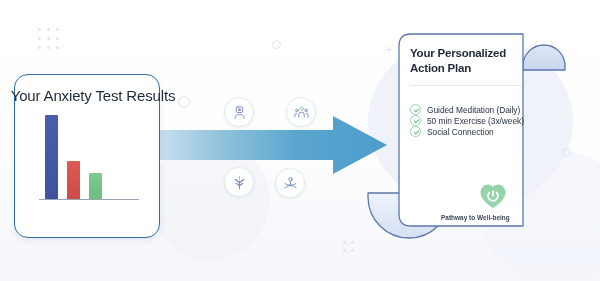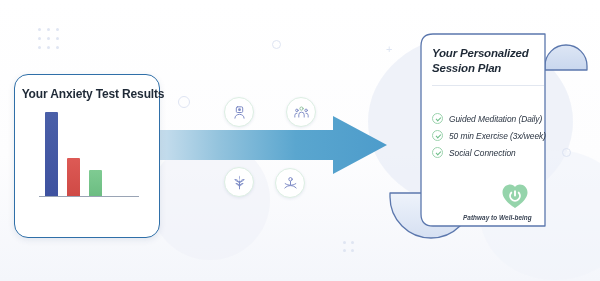--- a/index.html
+++ b/index.html
@@ -89,22 +89,22 @@
     background: #ffffff;
     border: 1.4px solid #2f6fa8;
     border-radius: 14px;
     box-shadow: 0 2px 6px rgba(40,70,120,.10);
     padding: 12px 8px 8px;
     display: flex;
     flex-direction: column;
     align-items: center;
   }
   .result-card h2 {
-    font-size: 12px;
-    font-weight: 700;
+    font-size: 15px;
+    font-weight: 400;
     color: #1f2a37;
     letter-spacing: -.15px;
     white-space: nowrap;
     margin-left: 12px;
   }
 
   .chart-area {
     position: relative;
     width: 112px;
     height: 92px;
@@ -167,25 +167,24 @@
   }
   .icon-badge svg { width: 17px; height: 17px; display:block; }
   .ib-person   { left: 224px; top: 97px;  }
   .ib-group    { left: 286px; top: 97px;  }
   .ib-leaf     { left: 224px; top: 167px; }
   .ib-yoga     { left: 275px; top: 168px; }
 
   
   .plan-wrap {
     position: absolute;
-    left: 408px;
+    left: 386px;
     top: 30px;
     width: 180px;
     height: 200px;
-    font-style: italic;
   }
   .plan-wrap > svg.scroll-bg {
     position: absolute;
     inset: 0;
     width: 180px;
     height: 200px;
     overflow: visible;
   }
   .plan-inner {
     position: absolute;
@@ -200,25 +199,24 @@
     line-height: 1.28;
     letter-spacing: -.2px;
   }
   .plan-rule {
     margin-top: 10px;
     width: 112px;
     height: 1px;
     background: #e2e7f0;
   }
   .plan-list {
-    margin-top: 27px;
+    margin-top: 18px;
     list-style: none;
     display: flex;
     flex-direction: column;
-    gap: 6px;
   }
   .plan-list li {
     display: flex;
     align-items: center;
     gap: 6px;
   }
   .check {
     width: 11px;
     height: 11px;
     border-radius: 50%;
@@ -388,21 +386,21 @@
       <path d="M137,36 A21,21 0 0 1 179,36 L179,40 L137,40 Z" fill="url(#rollTop)" stroke="#5b77ad" stroke-width="1.3" stroke-linejoin="round"></path>
 
       <path d="M-18,163 L64,163 L64,167 A21,21 0 0 1 -18,167 Z" fill="url(#rollBot)" stroke="#5b77ad" stroke-width="1.3" stroke-linejoin="round"></path>
 
       <path d="M13,16 Q13,4 25,4 L137,4 L137,196 Q137,196 125,196 L25,196 Q13,196 13,184 Z" fill="#ffffff" stroke="#5b77ad" stroke-width="1.3" stroke-linejoin="round"></path>
     </svg>
 
     <div class="plan-inner">
       <div class="plan-title">
         <span>Your Personalized</span><br>
-        <span>Session Plan</span>
+        <span>Action Plan</span>
       </div>
 
       <div class="plan-rule"></div>
 
       <ul class="plan-list">
         <li>
           <span class="check"></span>
           <span class="txt">Guided Meditation (Daily)</span>
         </li>
         <li>

